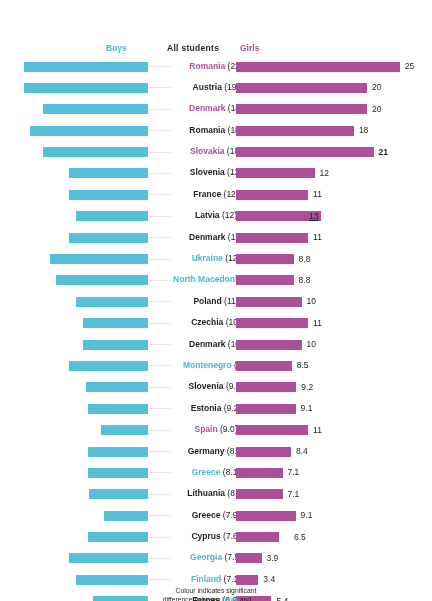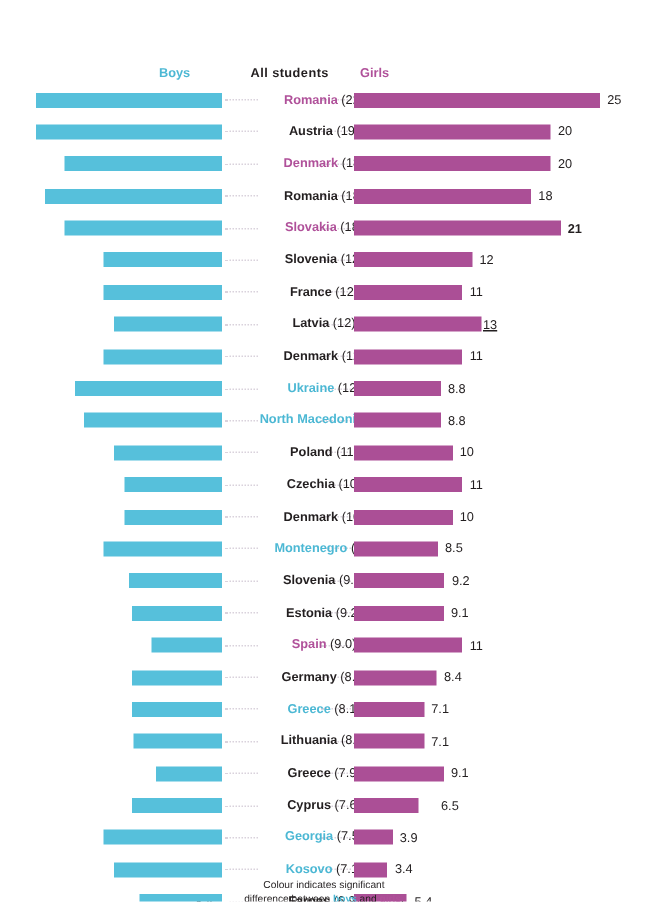--- a/index.html
+++ b/index.html
@@ -183,21 +183,21 @@
         <div class="bar-girls" style="width: 72px;"></div>
         <span class="right-val" style="left: 313.1px;">11</span>
       </div>
       <div class="row">
         <span class="left-val">11</span>
         <div class="bar-boys" style="width: 72px;"></div>
         <div class="lead lead-l"></div>
         <div class="lead lead-r"></div>
         <div class="center-label"><span class="cname c-black">Latvia</span><span class="cval"> (12)</span></div>
         <div class="bar-girls" style="width: 85.1px;"></div>
-        <span class="right-val" style="left: 322px; text-decoration: underline;">13</span>
+        <span class="right-val" style="left: 309px; text-decoration: underline;">13</span>
       </div>
       <div class="row">
         <span class="left-val">12</span>
         <div class="bar-boys" style="width: 78.6px;"></div>
         <div class="lead lead-l"></div>
         <div class="lead lead-r"></div>
         <div class="center-label"><span class="cname c-black">Denmark</span><span class="cval"> (12)</span></div>
         <div class="bar-girls" style="width: 72px;"></div>
         <span class="right-val" style="left: 313.1px;">11</span>
       </div>
@@ -334,21 +334,21 @@
         <div class="lead lead-r"></div>
         <div class="center-label"><span class="cname c-boys">Georgia</span><span class="cval"> (7.5)</span></div>
         <div class="bar-girls" style="width: 25.5px;"></div>
         <span class="right-val" style="left: 266.5px;">3.9</span>
       </div>
       <div class="row">
         <span class="left-val">11</span>
         <div class="bar-boys" style="width: 72px;"></div>
         <div class="lead lead-l"></div>
         <div class="lead lead-r"></div>
-        <div class="center-label"><span class="cname c-boys">Kosovo</span><span class="cval"> (7.1)</span></div>
+        <div class="center-label"><span class="cname c-boys">Finland</span><span class="cval"> (7.1)</span></div>
         <div class="bar-girls" style="width: 22.3px;"></div>
         <span class="right-val" style="left: 263.3px;">3.4</span>
       </div>
       <div class="row">
         <span class="left-val">8.4</span>
         <div class="bar-boys" style="width: 55px;"></div>
         <div class="lead lead-l"></div>
         <div class="lead lead-r"></div>
         <div class="center-label"><span class="cname c-black">Faroes</span><span class="cval"> (6.9)</span></div>
         <div class="bar-girls" style="width: 35.4px;"></div>

